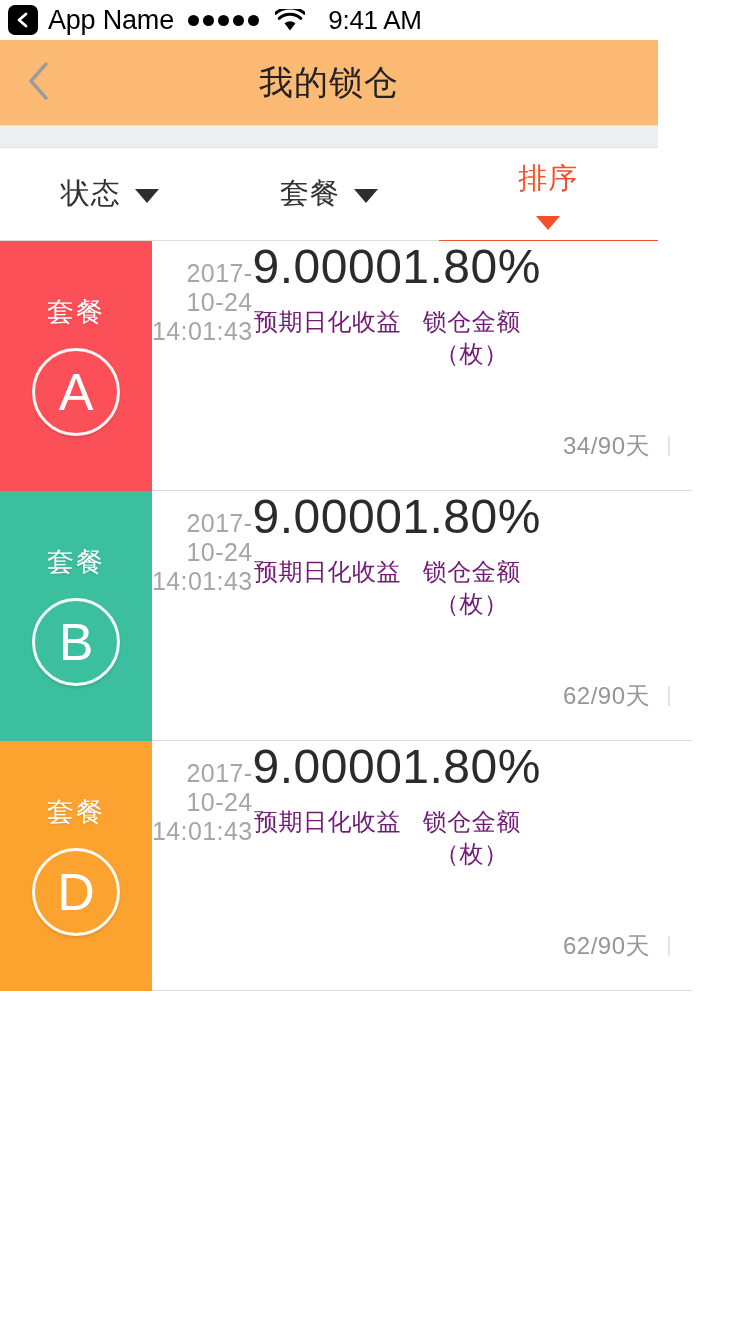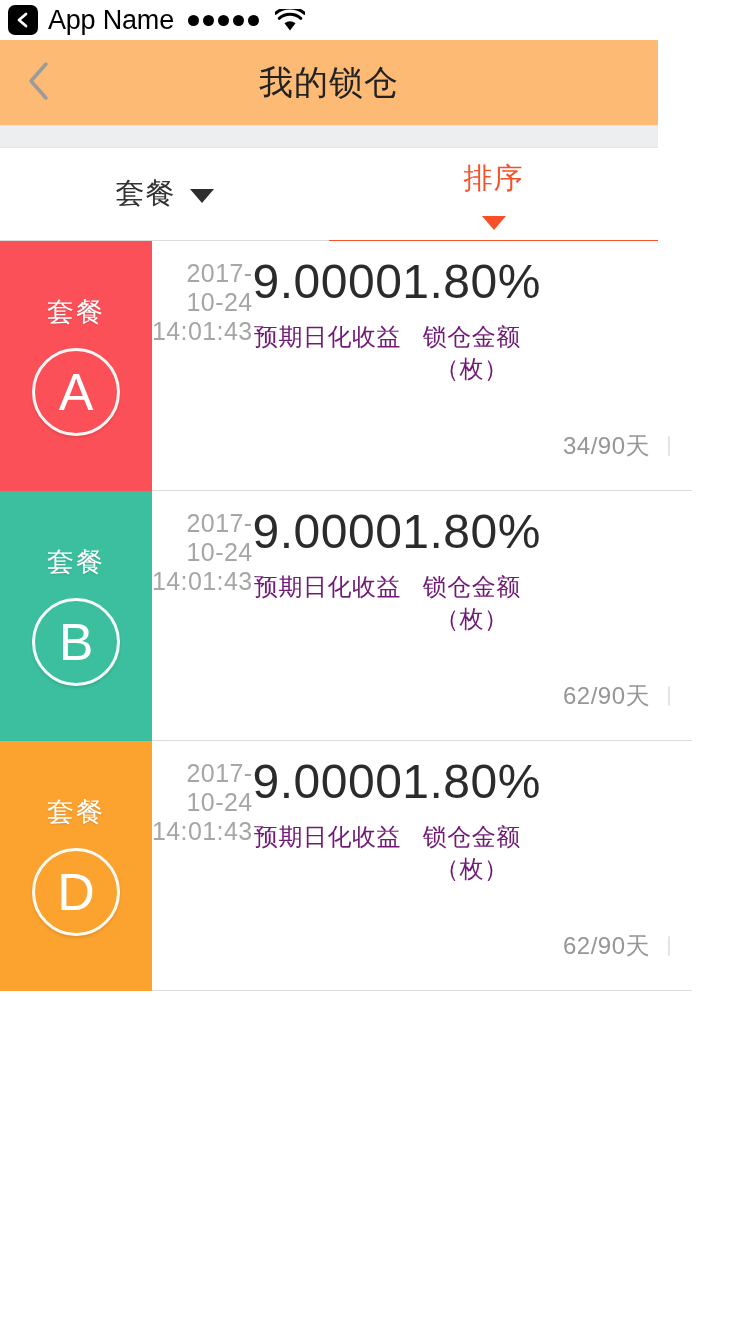--- a/index.html
+++ b/index.html
@@ -239,21 +239,21 @@
   .card-date {
     text-align: right;
     color: #a6a6a6;
     font-size: 25px;
     letter-spacing: 0.4px;
     padding-top: 18px;
     padding-right: 0;
   }
   .card-stats {
     display: flex;
-    margin-top: 15px;
+    margin-top: 0;
   }
   .stat {
     flex: 1;
     text-align: center;
   }
   .stat-value {
     font-size: 48px;
     color: #2b2b2b;
     line-height: 1.1;
     font-weight: 400;
@@ -319,37 +319,42 @@
       </span>
       <span class="sb-wifi">
         <svg width="30" height="23" viewBox="0 0 30 23" aria-hidden="true">
           <path d="M15 21.5 L9.5 14.2 A9.3 9.3 0 0 1 20.5 14.2 Z" fill="#000"></path>
           <path d="M4.2 9.3 A16.5 16.5 0 0 1 25.8 9.3" fill="none" stroke="#000" stroke-width="3" stroke-linecap="round"></path>
           <path d="M0.5 4.3 A22.5 22.5 0 0 1 29.5 4.3" fill="none" stroke="#000" stroke-width="3" stroke-linecap="round"></path>
         </svg>
       </span>
     </div>
 
+    <div class="sb-time">9:41 AM</div>
 
   </div>
 
   <div class="navbar">
     <div class="nav-back">
       <span>
         <svg width="26" height="44" viewBox="0 0 26 44" aria-hidden="true">
           <polyline points="20,5 5,22 20,39" fill="none" stroke="#9b9b9b" stroke-width="3.5" stroke-linecap="round" stroke-linejoin="round"></polyline>
         </svg>
       </span>
     </div>
     <div class="nav-title">我的锁仓</div>
   </div>
   <div class="nav-sep"></div>
 
   <div class="tabbar">
     <div class="tab">
+      <span>状态</span>
+      <span class="caret"></span>
+    </div>
+    <div class="tab">
       <span>套餐</span>
       <span class="caret"></span>
     </div>
     <div class="tab active">
       <span>排序</span>
       <span class="caret"></span>
     </div>
   </div>
 
   <div class="list">

